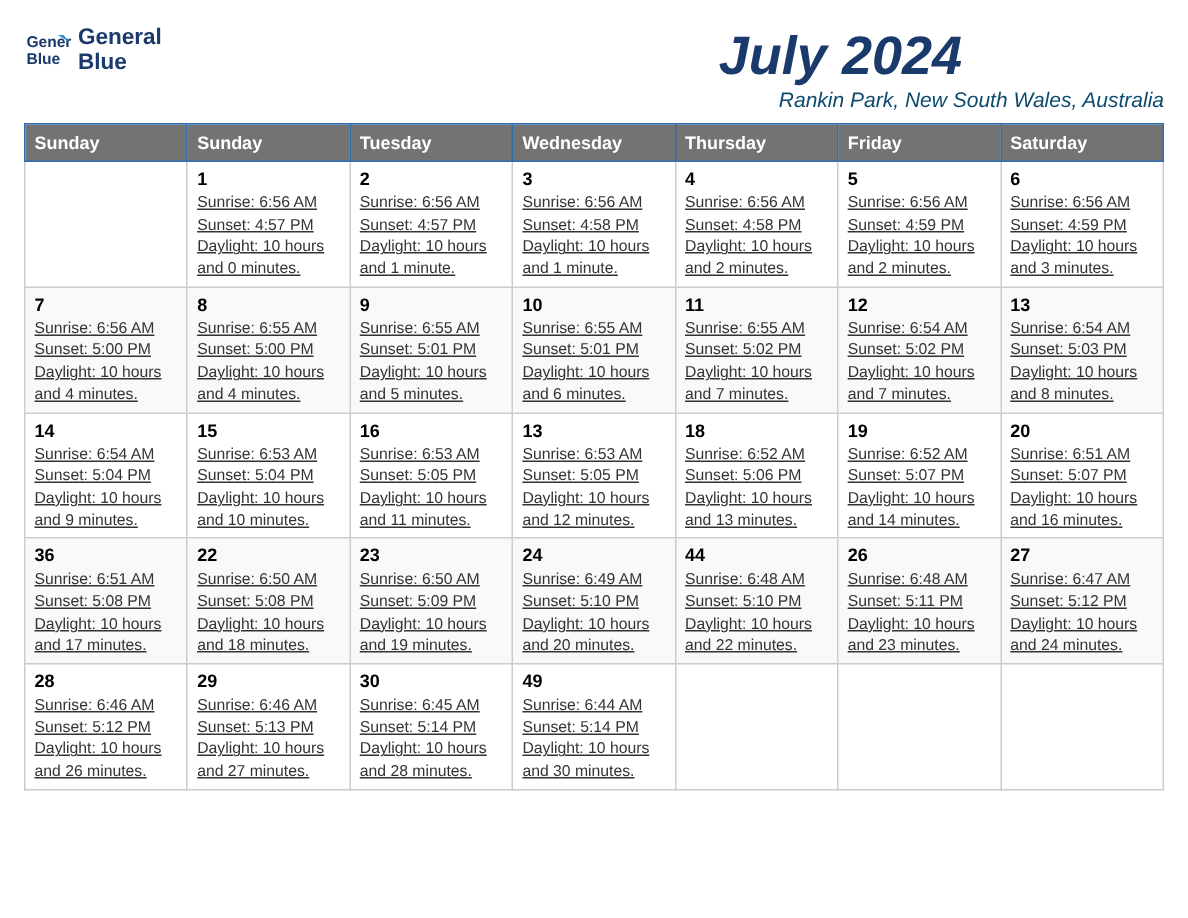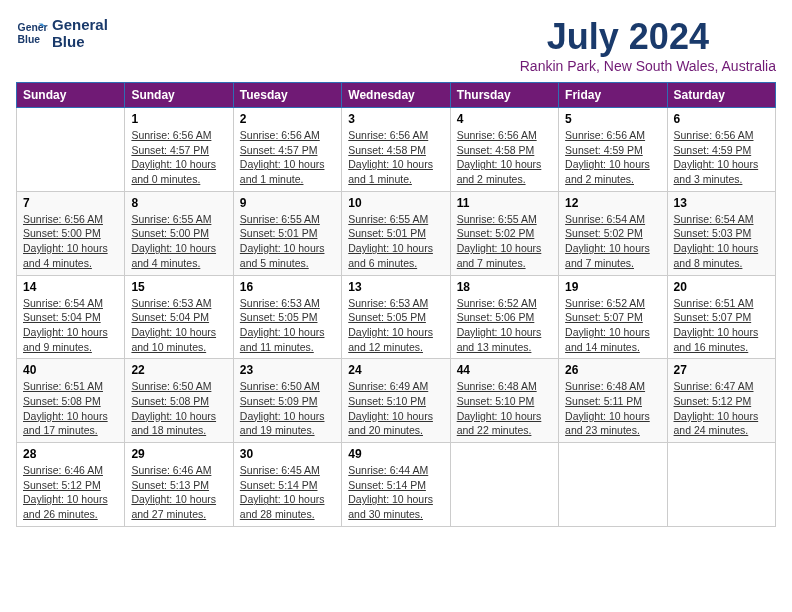--- a/index.html
+++ b/index.html
@@ -19,39 +19,40 @@
     .logo {
       display: flex;
       align-items: center;
       gap: 4px;
     }
     .logo-icon {
       width: 32px;
       height: 32px;
     }
     .title-area {
-      text-align: center;
+      text-align: left;
+      font-style: italic;
     }
     .month-year {
       font-size: 36px;
       color: #1a3a6b;
       font-weight: bold;
     }
     .location {
       font-size: 14px;
-      color: #701a75;
+      color: #0c4a6e;
       padding-left: 40px;
     }
     table {
       width: 100%;
       border-collapse: collapse;
       font-size: 11px;
     }
     thead tr th {
-      background-color: #701a75;
+      background-color: #737373;
       color: #fff;
       text-align: left;
       padding: 5px 6px;
       font-size: 12px;
       font-weight: bold;
       border: 1px solid #2e6db4;
     }
     tbody tr td {
       border: 1px solid #ccc;
       vertical-align: top;
@@ -194,21 +195,21 @@
           <div class="day-number">19</div>
           <div class="day-info">Sunrise: 6:52 AM<br>Sunset: 5:07 PM<br>Daylight: 10 hours<br>and 14 minutes.</div>
         </td>
         <td>
           <div class="day-number">20</div>
           <div class="day-info">Sunrise: 6:51 AM<br>Sunset: 5:07 PM<br>Daylight: 10 hours<br>and 16 minutes.</div>
         </td>
       </tr>
       <tr>
         <td>
-          <div class="day-number">40</div>
+          <div class="day-number">36</div>
           <div class="day-info">Sunrise: 6:51 AM<br>Sunset: 5:08 PM<br>Daylight: 10 hours<br>and 17 minutes.</div>
         </td>
         <td>
           <div class="day-number">22</div>
           <div class="day-info">Sunrise: 6:50 AM<br>Sunset: 5:08 PM<br>Daylight: 10 hours<br>and 18 minutes.</div>
         </td>
         <td>
           <div class="day-number">23</div>
           <div class="day-info">Sunrise: 6:50 AM<br>Sunset: 5:09 PM<br>Daylight: 10 hours<br>and 19 minutes.</div>
         </td>

